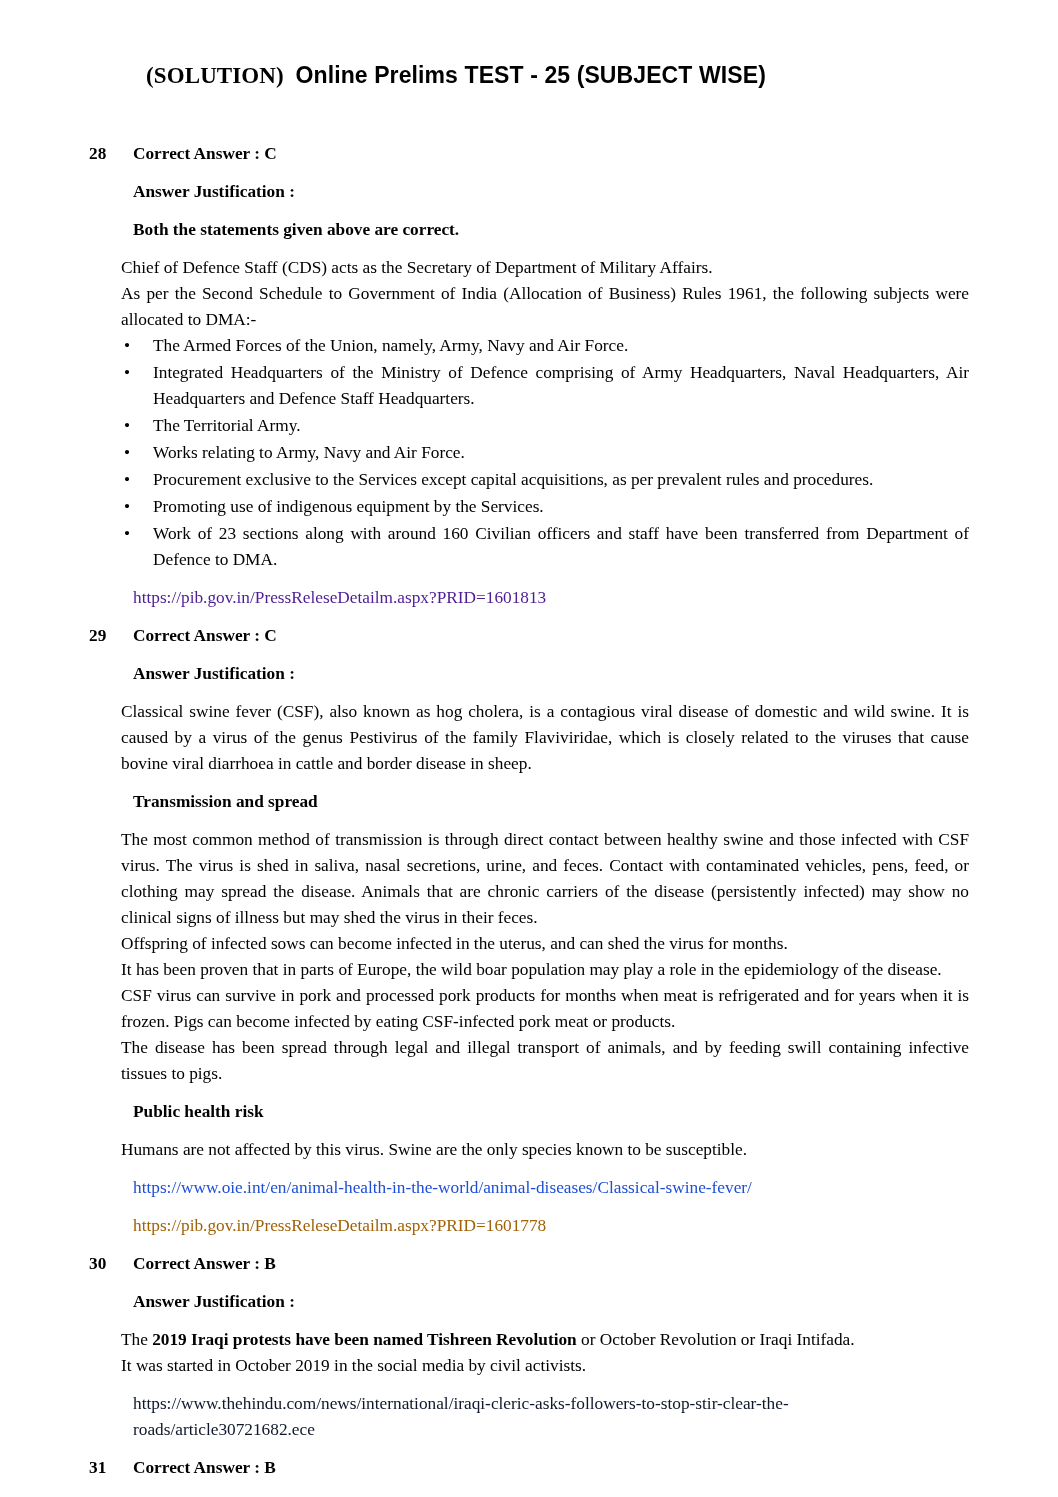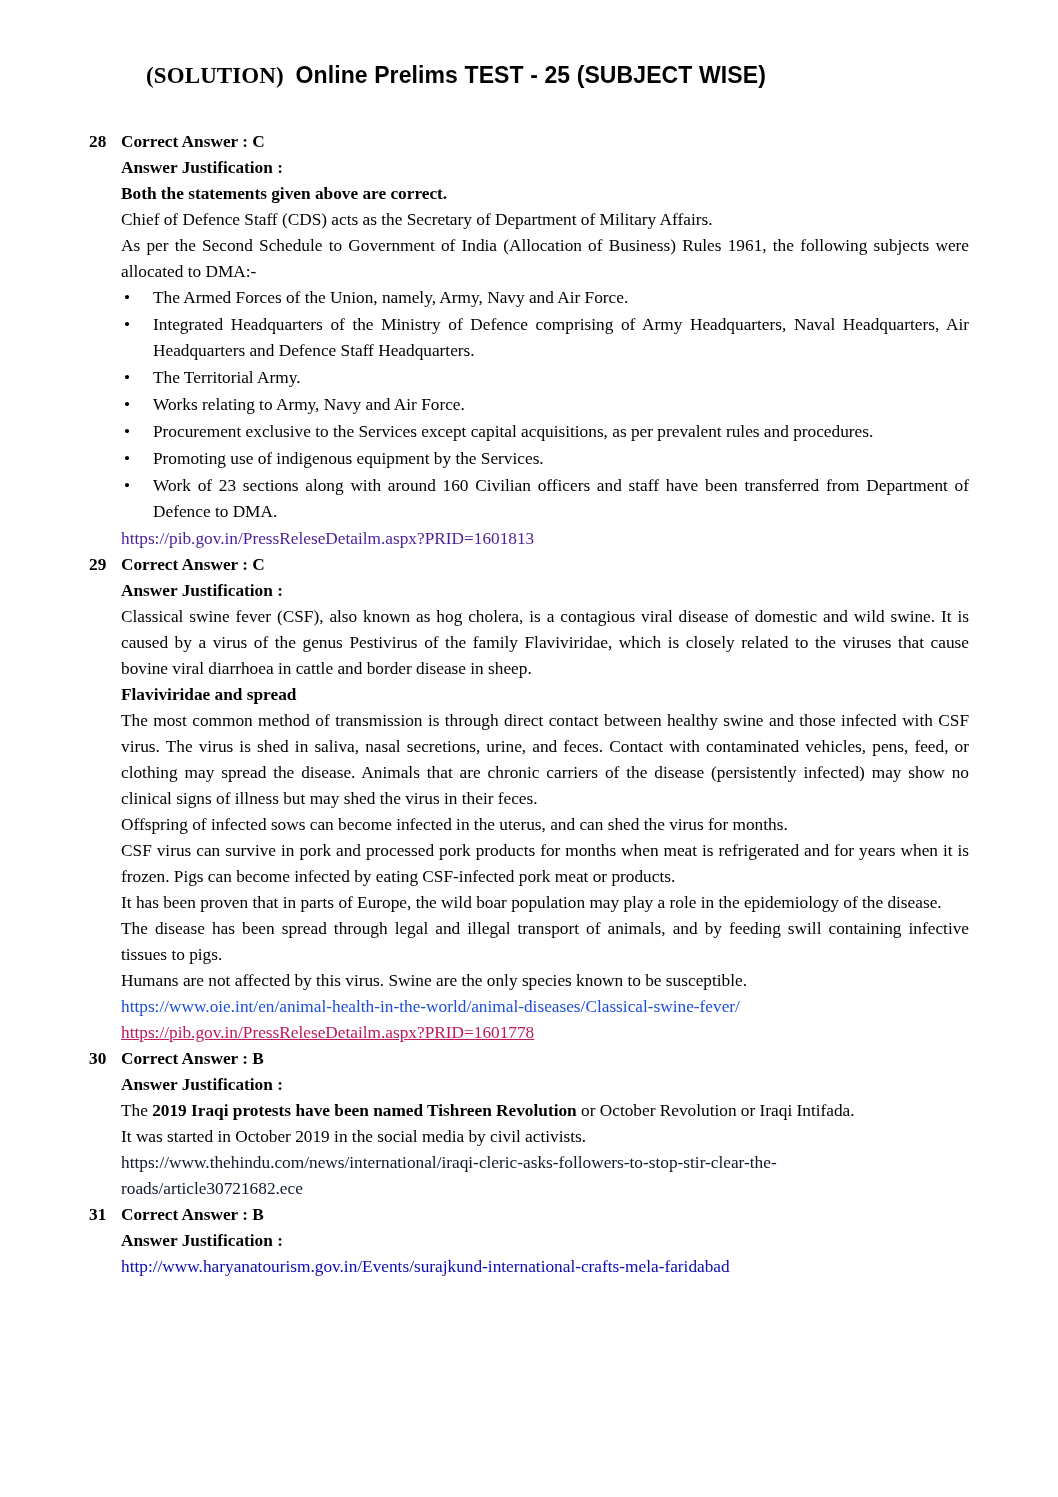--- a/index.html
+++ b/index.html
@@ -6,21 +6,21 @@
   body { width: 1058px; height: 1497px; position: relative; overflow: hidden;
          font-family: "Liberation Serif", serif; color: #000; }
   .page-title { position: absolute; top: 62px; left: 0; width: 912px; text-align: center;
          font-size: 23px; font-weight: bold; letter-spacing: 0.1px; }
   .page-title .t1 { font-family: "Liberation Serif", serif; }
   .page-title .t2 { font-family: "Liberation Sans", sans-serif; }
   .content { position: absolute; top: 129px; left: 89px; width: 880px;
          font-size: 17.3px; line-height: 26px; }
   .q { position: relative; padding-left: 32px; }
   .q-num { position: absolute; left: 0; top: 0; font-weight: bold; }
-  .line { margin: 0; }
+  .line { margin: 12px; }
   .bold { font-weight: bold; }
   .para { text-align: justify; margin: 0; }
   ul.bullets { list-style: none; margin: 0; padding: 0; }
   ul.bullets li { position: relative; padding-left: 32px; text-align: justify; margin-bottom: 1px; }
   ul.bullets li .dot { position: absolute; left: 3px; top: 0; }
   a.link { color: #1a0dab; color: #0b0bb4; text-decoration: none; }
   .plain-url { color: #1d4ed8; }
 </style>
 </head>
 <body>
@@ -49,29 +49,30 @@
       <li><span class="dot">•</span><span>Work of 23 sections along with around 160 Civilian officers and staff have been transferred from Department of Defence to DMA.</span></li>
     </ul>
     <p class="line"><a class="link" style="color: #4c1d95;">https://pib.gov.in/PressReleseDetailm.aspx?PRID=1601813</a></p>
   </div>
 
   <div class="q">
     <span class="q-num">29</span>
     <p class="line bold">Correct Answer : C</p>
     <p class="line bold">Answer Justification :</p>
     <p class="para">Classical swine fever (CSF), also known as hog cholera, is a contagious viral disease of domestic and wild swine. It is caused by a virus of the genus Pestivirus of the family Flaviviridae, which is closely related to the viruses that cause bovine viral diarrhoea in cattle and border disease in sheep.</p>
-    <p class="line bold">Flaviviridae and spread</p>
+    <p class="line bold">Transmission and spread</p>
     <p class="para">The most common method of transmission is through direct contact between healthy swine and those infected with CSF virus. The virus is shed in saliva, nasal secretions, urine, and feces. Contact with contaminated vehicles, pens, feed, or clothing may spread the disease. Animals that are chronic carriers of the disease (persistently infected) may show no clinical signs of illness but may shed the virus in their feces.</p>
     <p class="para">Offspring of infected sows can become infected in the uterus, and can shed the virus for months.</p>
+    <p class="para">It has been proven that in parts of Europe, the wild boar population may play a role in the epidemiology of the disease.</p>
     <p class="para">CSF virus can survive in pork and processed pork products for months when meat is refrigerated and for years when it is frozen. Pigs can become infected by eating CSF-infected pork meat or products.</p>
-    <p class="para">It has been proven that in parts of Europe, the wild boar population may play a role in the epidemiology of the disease.</p>
     <p class="para">The disease has been spread through legal and illegal transport of animals, and by feeding swill containing infective tissues to pigs.</p>
+    <p class="line bold">Public health risk</p>
     <p class="para">Humans are not affected by this virus. Swine are the only species known to be susceptible.</p>
     <p class="line plain-url">https://www.oie.int/en/animal-health-in-the-world/animal-diseases/Classical-swine-fever/</p>
-    <p class="line"><a class="link" style="color: #be185d; text-decoration: underline;">https://pib.gov.in/PressReleseDetailm.aspx?PRID=1601778</a></p>
+    <p class="line"><a class="link" style="color: #a16207;">https://pib.gov.in/PressReleseDetailm.aspx?PRID=1601778</a></p>
   </div>
 
   <div class="q">
     <span class="q-num">30</span>
     <p class="line bold">Correct Answer : B</p>
     <p class="line bold">Answer Justification :</p>
     <p class="para"><span>The </span><span class="bold">2019 Iraqi protests have been named Tishreen Revolution</span><span> or October Revolution or Iraqi Intifada.</span></p>
     <p class="para">It was started in October 2019 in the social media by civil activists.</p>
     <p class="line"><a class="link" style="color: #0f172a;"><span>https://www.thehindu.com/news/international/iraqi-cleric-asks-followers-to-stop-stir-clear-the-</span><br><span>roads/article30721682.ece</span></a></p>
   </div>

